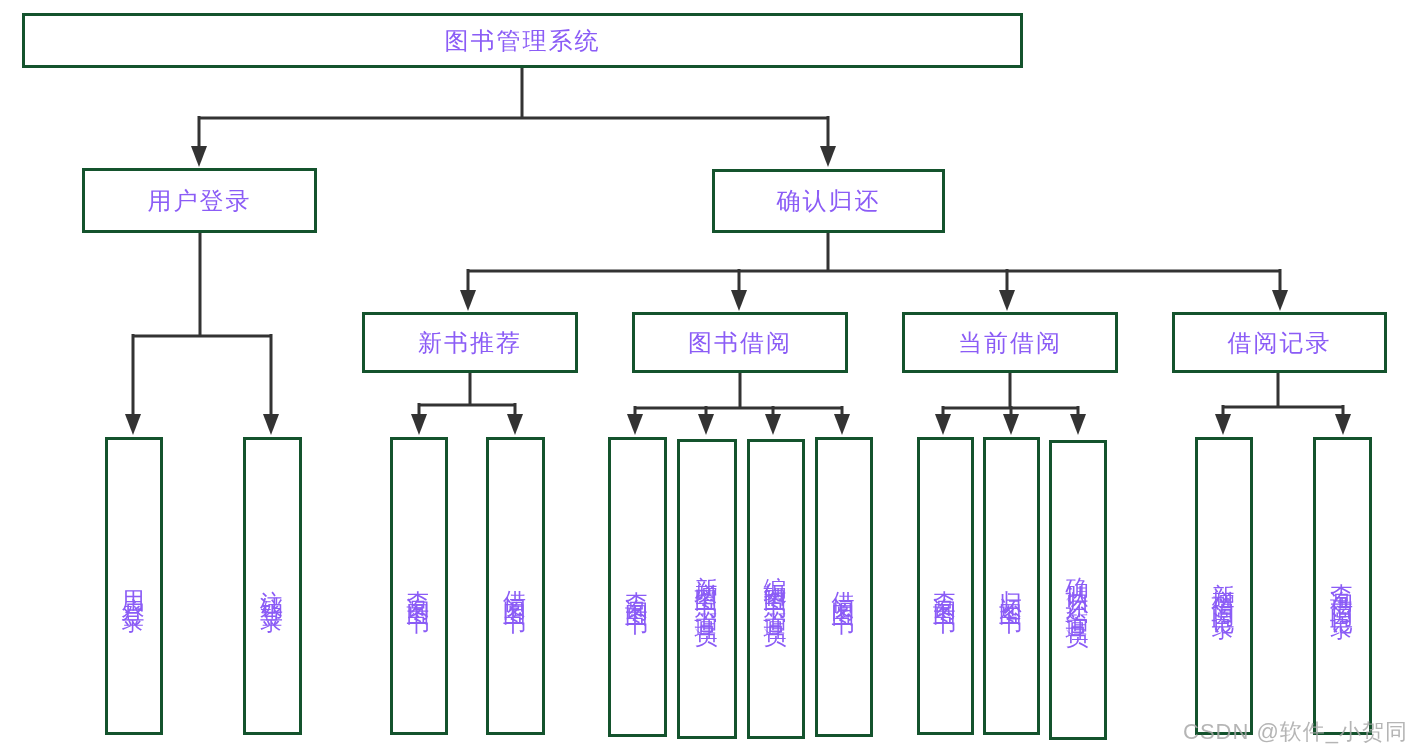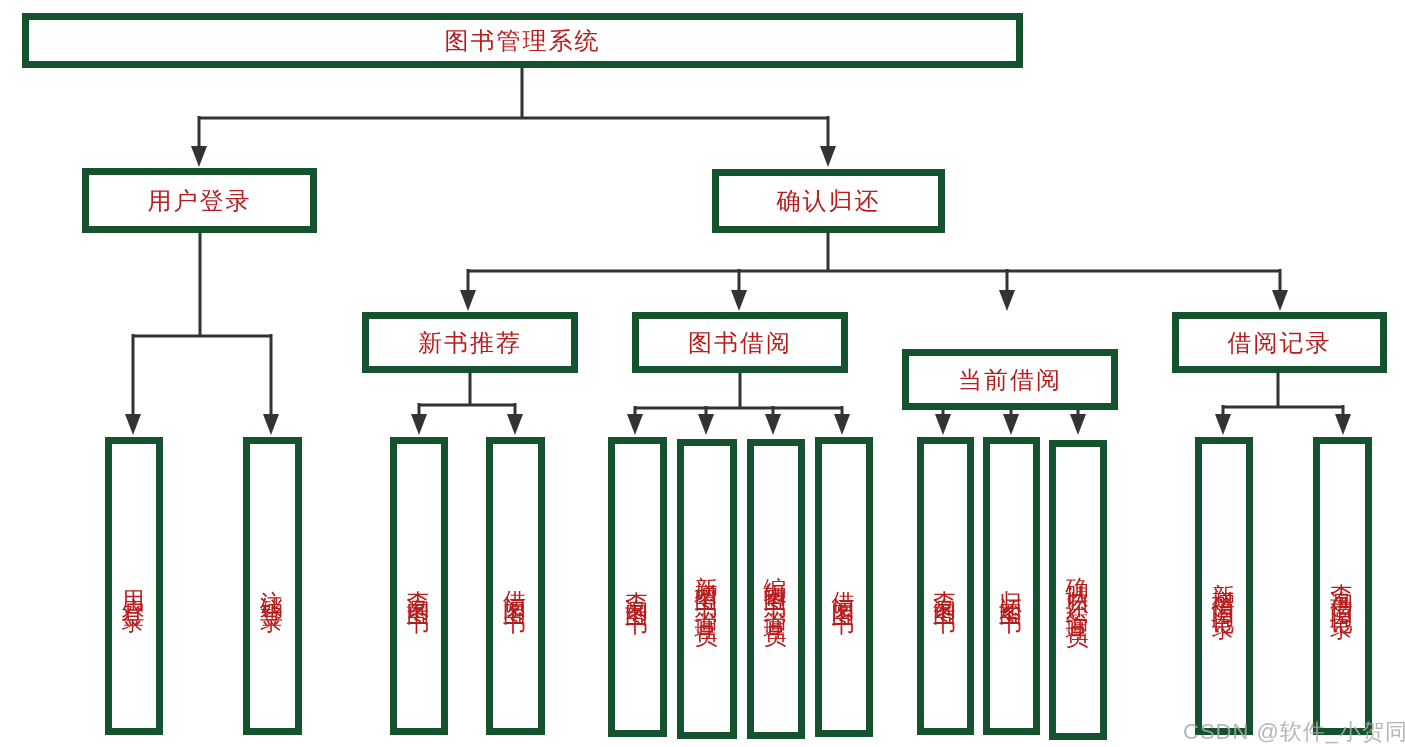--- a/index.html
+++ b/index.html
@@ -13,26 +13,26 @@
   }
   #wires {
     position: absolute;
     left: 0; top: 0;
     width: 1405px; height: 747px;
     pointer-events: none;
   }
   .box {
     position: absolute;
     box-sizing: border-box;
-    border: 7px solid #14532d;
+    border: 3px solid #14532d;
     background: #ffffff;
     display: flex;
     align-items: center;
     justify-content: center;
-    color: #b91c1c;
+    color: #8b5cf6;
     font-size: 24px;
     letter-spacing: 2px;
     white-space: nowrap;
     z-index: 2;
   }
   .vbox {
     writing-mode: vertical-lr;
     text-orientation: mixed;
     letter-spacing: 7px;
     font-size: 23px;
@@ -88,21 +88,21 @@
     </g>
   </svg>
 
   <div class="box" style="left:22px; top:13px; width:1001px; height:55px;">图书管理系统</div>
 
   <div class="box" style="left:82px; top:168px; width:235px; height:65px;">用户登录</div>
   <div class="box" style="left:712px; top:169px; width:233px; height:64px;">确认归还</div>
 
   <div class="box" style="left:632px; top:312px; width:216px; height:61px;">图书借阅</div>
   <div class="box" style="left:362px; top:312px; width:216px; height:61px;">新书推荐</div>
-  <div class="box" style="left:902px; top:312px; width:216px; height:61px;margin-top:37px;">当前借阅</div>
+  <div class="box" style="left:902px; top:312px; width:216px; height:61px;">当前借阅</div>
   <div class="box" style="left:1172px; top:312px; width:215px; height:61px;">借阅记录</div>
 
   <div class="box vbox" style="left:105px; top:437px; width:58px; height:298px;">用户登录</div>
   <div class="box vbox" style="left:243px; top:437px; width:59px; height:298px;">注销登录</div>
 
   <div class="box vbox" style="left:390px; top:437px; width:58px; height:298px;">查询图书</div>
   <div class="box vbox" style="left:486px; top:437px; width:59px; height:298px;">借阅图书</div>
 
   <div class="box vbox" style="left:608px; top:437px; width:59px; height:300px;">查询图书</div>
   <div class="box vbox" style="left:677px; top:439px; width:60px; height:300px;">新增图书（管理员）</div>

